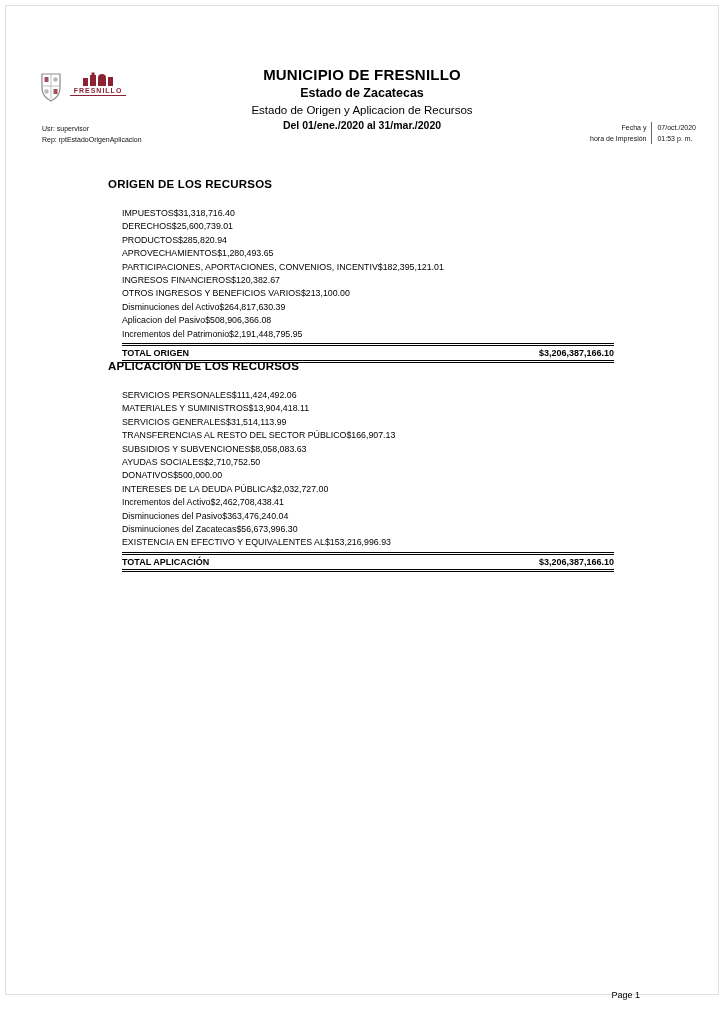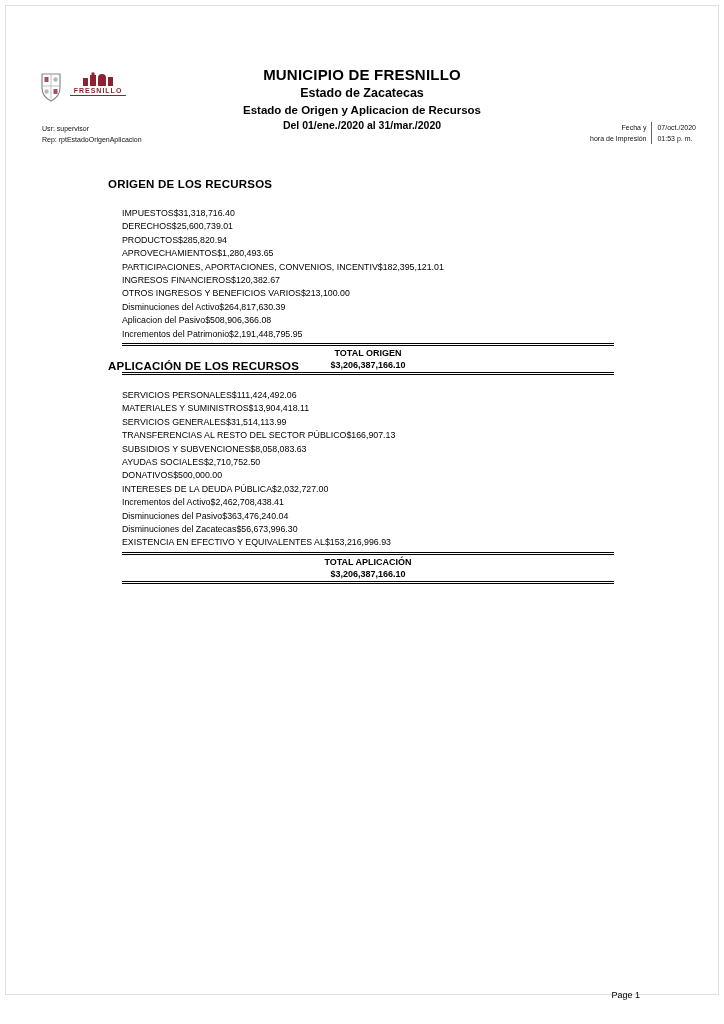--- a/index.html
+++ b/index.html
@@ -17,21 +17,21 @@
   .logos { position:absolute; left:40px; top:72px; display:flex; gap:8px; align-items:flex-start; }
   .crest svg { display:block; }
   .fresnillo-logo { display:flex; flex-direction:column; align-items:center; width:56px; }
   .fresnillo-logo .glyph { line-height:0; }
   .fresnillo-text { color:#8c2332; font-weight:bold; font-size:7px; letter-spacing:1px; margin-top:1px; }
   .fresnillo-rule { width:100%; height:1px; background:#8c2332; margin-top:1px; }
 
   .header-center { position:absolute; top:66px; left:0; width:100%; text-align:center; }
   .h-title  { font-size:15px;   font-weight:bold; letter-spacing:.2px; }
   .h-sub    { font-size:12.5px; font-weight:bold; margin-top:3px; }
-  .h-report { font-size:11.5px; font-weight:bold; margin-top:4px; }
+  .h-report { font-size:11.5px; font-weight:normal; margin-top:4px; }
   .h-period { font-size:10.5px; font-weight:bold; margin-top:3px; }
 
   .meta-left { position:absolute; left:42px; top:123px; font-size:7px; line-height:11px; color:#111; }
   .meta-right { position:absolute; top:122px; right:28px; display:flex; font-size:7px; line-height:11px; color:#111; }
   .meta-right .labels { text-align:right; padding-right:5px; }
   .meta-right .divider { width:1px; background:#666; margin:0 0; }
   .meta-right .values { text-align:left; padding-left:5px; }
 
   
   .section { position:absolute; left:108px; width:506px; }
@@ -39,21 +39,21 @@
   .section-2 { top:360px; }
   .section-heading { font-size:11.5px; font-weight:bold; margin-bottom:17px; letter-spacing:.2px; }
   .rows { margin-left:14px; }
   .trow { display:flex; justify-content:flex-start; align-items:baseline; font-size:8.8px; line-height:13.4px; }
   .tlabel { white-space:nowrap; }
   .tvalue { white-space:nowrap; text-align:right; }
   .total-row {
     display:flex; justify-content:space-between; align-items:center;
     margin-left:14px; margin-top:2px;
     border-top:3px double #000; border-bottom:3px double #000;
-    font-weight:bold; font-size:9px; line-height:12px; padding:1px 0;flex-direction:column;
+    font-weight:bold; font-size:9px; line-height:12px; padding:1px 0;
   }
 
   .page-number { position:absolute; top:990px; right:84px; font-size:9px; color:#000; }
 </style>
 </head>
 <body>
 
 <div class="page">
   <div class="page-border"></div>
 

